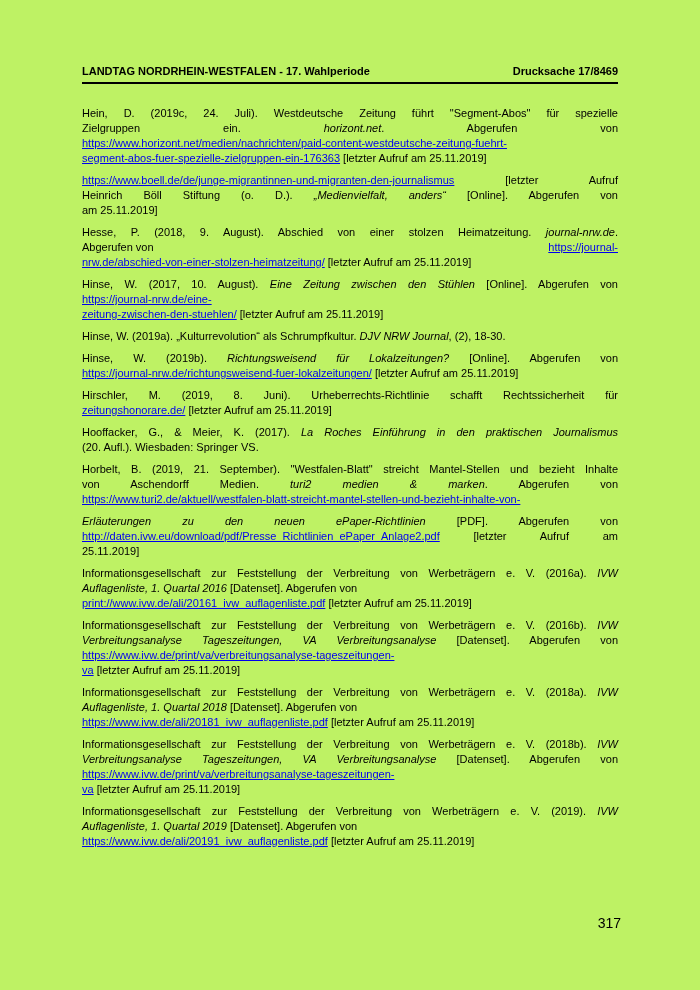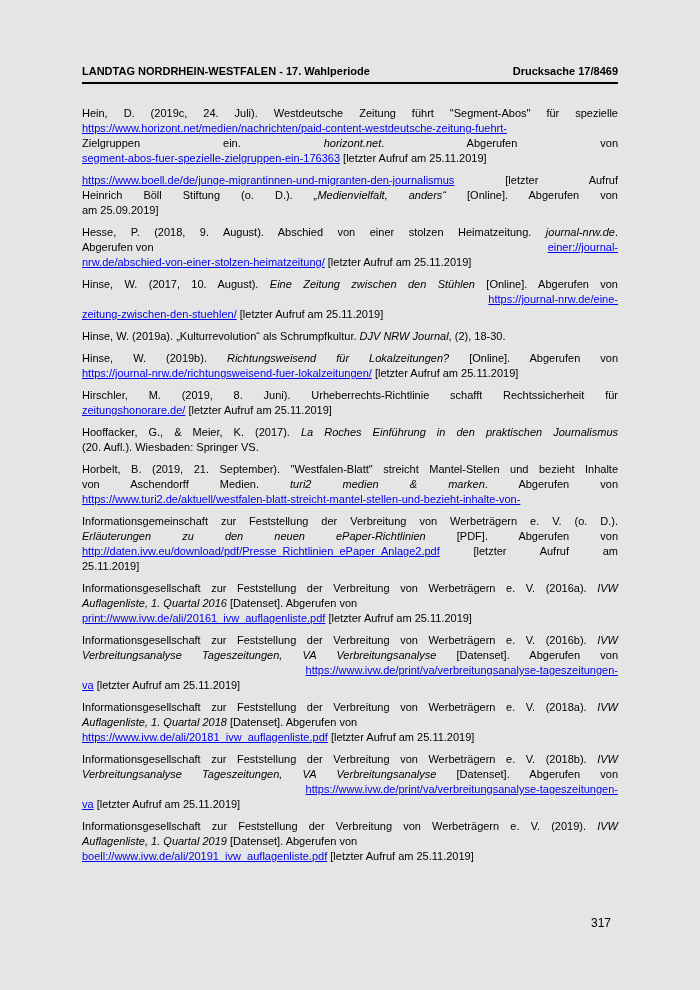--- a/index.html
+++ b/index.html
@@ -1,20 +1,20 @@
 <!DOCTYPE html>
 <html style="--link-color: #0000EE;"><head>
 <meta charset="utf-8">
 <style>
   html, body { margin: 0; padding: 0; background: #ffffff; }
   .page {
     position: relative;
     width: 700px;
     height: 990px;
-    background: #e5e5e5;
+    background: #bef264;
     font-family: "Liberation Sans", sans-serif;
     font-size: 11px;
     color: #000000;
     overflow: hidden;
   }
   .hdr {
     position: absolute;
     left: 82px;
     width: 536px;
     top: 65px;
@@ -35,64 +35,64 @@
   }
   .refs {
     position: absolute;
     left: 82px;
     width: 536px;
     top: 106px;
   }
   .ref { margin-bottom: 7px; }
   .line { line-height: 15px; }
   .line.j { text-align: justify; text-align-last: justify; }
-  .line.r { text-align: right; }
+  .line.r { }
   .line.g { display: flex; justify-content: space-between; }
   .line.g .spacer { flex: 1 1 auto; min-width: 10px; }
   .i { font-style: italic; }
   a.lnk {
     color: var(--link-color, #0000EE);
     text-decoration: underline;
     cursor: pointer;
   }
   .pagenum {
     position: absolute;
-    right: 89px;
+    right: 79px;
     top: 916px;
-    font-size: 12px;
+    font-size: 14px;
     line-height: 15px;
   }
 </style>
 </head>
 <body>
 
 <div class="page">
   <div class="hdr">
     <span>LANDTAG NORDRHEIN-WESTFALEN - 17. Wahlperiode</span>
     <span>Drucksache 17/8469</span>
   </div>
   <div class="rule"></div>
   <div class="refs">
       <div class="ref">
         <div class="line j"><span>Hein, D. (2019c, 24. Juli). Westdeutsche Zeitung führt "Segment-Abos" für spezielle</span></div>
+        <div class="line j"><span>Zielgruppen ein. </span><span class="i">horizont.net</span><span>. Abgerufen von</span></div>
         <div class="line l"><a class="lnk" href="#">https://www.horizont.net/medien/nachrichten/paid-content-westdeutsche-zeitung-fuehrt-</a></div>
-        <div class="line j"><span>Zielgruppen ein. </span><span class="i">horizont.net</span><span>. Abgerufen von</span></div>
         <div class="line l"><a class="lnk" href="#">segment-abos-fuer-spezielle-zielgruppen-ein-176363</a><span> [letzter Aufruf am 25.11.2019]</span></div>
       </div>
       <div class="ref">
         <div class="line j"><a class="lnk" href="#">https://www.boell.de/de/junge-migrantinnen-und-migranten-den-journalismus</a><span> [letzter Aufruf</span></div>
         <div class="line j"><span>Heinrich Böll Stiftung (o. D.). </span><span class="i">„Medienvielfalt, anders“</span><span> [Online]. Abgerufen von</span></div>
-        <div class="line l"><span>am 25.09.2019]</span></div>
+        <div class="line l"><span>am 25.11.2019]</span></div>
       </div>
       <div class="ref">
         <div class="line j"><span>Hesse, P. (2018, 9. August). Abschied von einer stolzen Heimatzeitung. </span><span class="i">journal-nrw.de</span><span>.</span></div>
         <div class="line g">
           <span class="grp"><span>Abgerufen von</span></span>
           <span class="spacer"></span>
-          <span class="grp"><a class="lnk" href="#">einer://journal-</a></span>
+          <span class="grp"><a class="lnk" href="#">https://journal-</a></span>
         </div>
         <div class="line l"><a class="lnk" href="#">nrw.de/abschied-von-einer-stolzen-heimatzeitung/</a><span> [letzter Aufruf am 25.11.2019]</span></div>
       </div>
       <div class="ref">
         <div class="line j"><span>Hinse, W. (2017, 10. August). </span><span class="i">Eine Zeitung zwischen den Stühlen</span><span> [Online]. Abgerufen von</span></div>
         <div class="line r"><a class="lnk" href="#">https://journal-nrw.de/eine-</a></div>
         <div class="line l"><a class="lnk" href="#">zeitung-zwischen-den-stuehlen/</a><span> [letzter Aufruf am 25.11.2019]</span></div>
       </div>
       <div class="ref">
         <div class="line l"><span>Hinse, W. (2019a). „Kulturrevolution“ als Schrumpfkultur. </span><span class="i">DJV NRW Journal</span><span>, (2), 18-30.</span></div>
@@ -108,21 +108,20 @@
       <div class="ref">
         <div class="line j"><span>Hooffacker, G., &amp; Meier, K. (2017). </span><span class="i">La Roches Einführung in den praktischen Journalismus</span></div>
         <div class="line l"><span>(20. Aufl.). Wiesbaden: Springer VS.</span></div>
       </div>
       <div class="ref">
         <div class="line j"><span>Horbelt, B. (2019, 21. September). "Westfalen-Blatt" streicht Mantel-Stellen und bezieht Inhalte</span></div>
         <div class="line j"><span>von Aschendorff Medien. </span><span class="i">turi2 medien &amp; marken</span><span>. Abgerufen von</span></div>
         <div class="line l"><a class="lnk" href="#">https://www.turi2.de/aktuell/westfalen-blatt-streicht-mantel-stellen-und-bezieht-inhalte-von-</a></div>
       </div>
       <div class="ref">
-        <div class="line j"><span>Informationsgemeinschaft zur Feststellung der Verbreitung von Werbeträgern e. V. (o. D.).</span></div>
         <div class="line j"><span class="i">Erläuterungen zu den neuen ePaper-Richtlinien</span><span> [PDF]. Abgerufen von</span></div>
         <div class="line j"><a class="lnk" href="#">http://daten.ivw.eu/download/pdf/Presse_Richtlinien_ePaper_Anlage2.pdf</a><span> [letzter Aufruf am</span></div>
         <div class="line l"><span>25.11.2019]</span></div>
       </div>
       <div class="ref">
         <div class="line j"><span>Informationsgesellschaft zur Feststellung der Verbreitung von Werbeträgern e. V. (2016a). </span><span class="i">IVW</span></div>
         <div class="line l"><span class="i">Auflagenliste, 1. Quartal 2016</span><span> [Datenset]. Abgerufen von</span></div>
         <div class="line l"><a class="lnk" href="#">print://www.ivw.de/ali/20161_ivw_auflagenliste.pdf</a><span> [letzter Aufruf am 25.11.2019]</span></div>
       </div>
       <div class="ref">
@@ -138,17 +137,17 @@
       </div>
       <div class="ref">
         <div class="line j"><span>Informationsgesellschaft zur Feststellung der Verbreitung von Werbeträgern e. V. (2018b). </span><span class="i">IVW</span></div>
         <div class="line j"><span class="i">Verbreitungsanalyse Tageszeitungen, VA Verbreitungsanalyse</span><span> [Datenset]. Abgerufen von</span></div>
         <div class="line r"><a class="lnk" href="#">https://www.ivw.de/print/va/verbreitungsanalyse-tageszeitungen-</a></div>
         <div class="line l"><a class="lnk" href="#">va</a><span> [letzter Aufruf am 25.11.2019]</span></div>
       </div>
       <div class="ref">
         <div class="line j"><span>Informationsgesellschaft zur Feststellung der Verbreitung von Werbeträgern e. V. (2019). </span><span class="i">IVW</span></div>
         <div class="line l"><span class="i">Auflagenliste, 1. Quartal 2019</span><span> [Datenset]. Abgerufen von</span></div>
-        <div class="line l"><a class="lnk" href="#">boell://www.ivw.de/ali/20191_ivw_auflagenliste.pdf</a><span> [letzter Aufruf am 25.11.2019]</span></div>
+        <div class="line l"><a class="lnk" href="#">https://www.ivw.de/ali/20191_ivw_auflagenliste.pdf</a><span> [letzter Aufruf am 25.11.2019]</span></div>
       </div>
     </div>
   <div class="pagenum">317</div>
 </div>
 
 </body></html>

